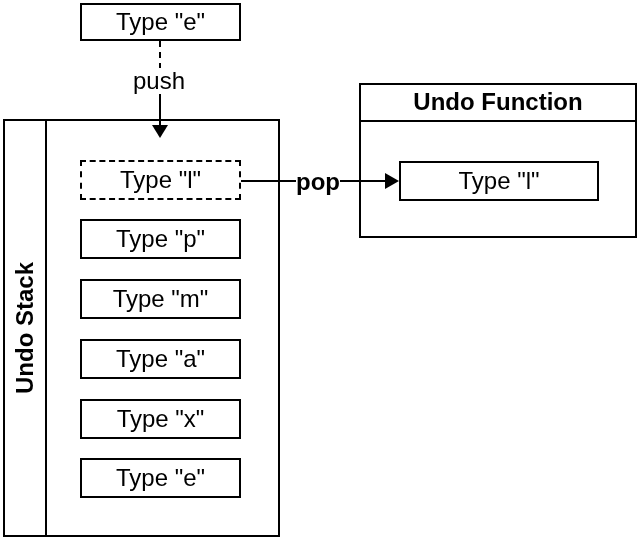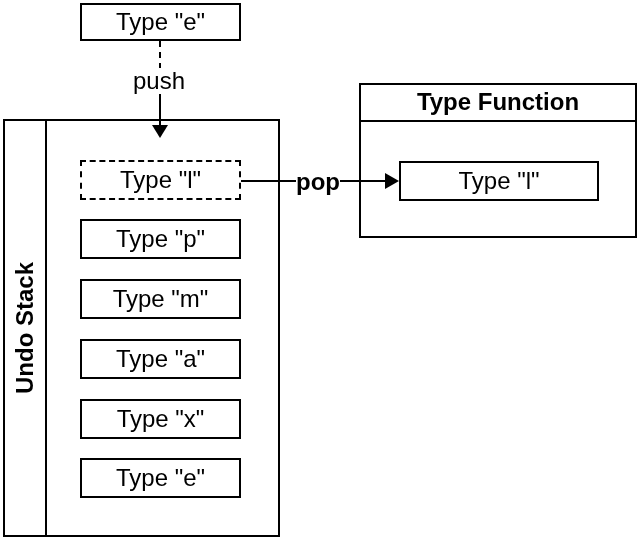--- a/index.html
+++ b/index.html
@@ -177,19 +177,19 @@
   <div class="box stack-item stack-item-5">
     <span>Type "e"</span>
   </div>
 
   <div class="hline-solid"></div>
   <div class="edge-label pop">pop</div>
   <div class="arrowhead-right"></div>
 
   <div class="panel func-panel"></div>
   <div class="function-header">
-    <span>Type Function</span>
+    <span>Undo Function</span>
   </div>
   <div class="box func-item">
     <span>Type "l"</span>
   </div>
 
 </div>
 
 </body></html>

